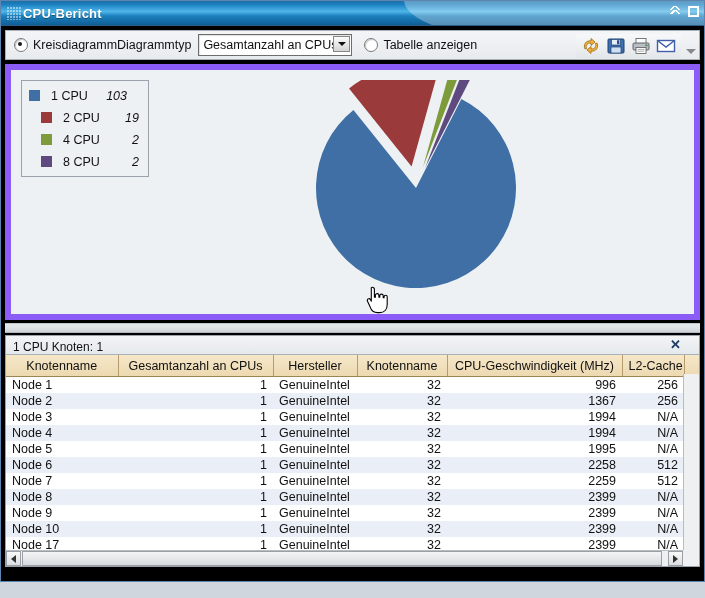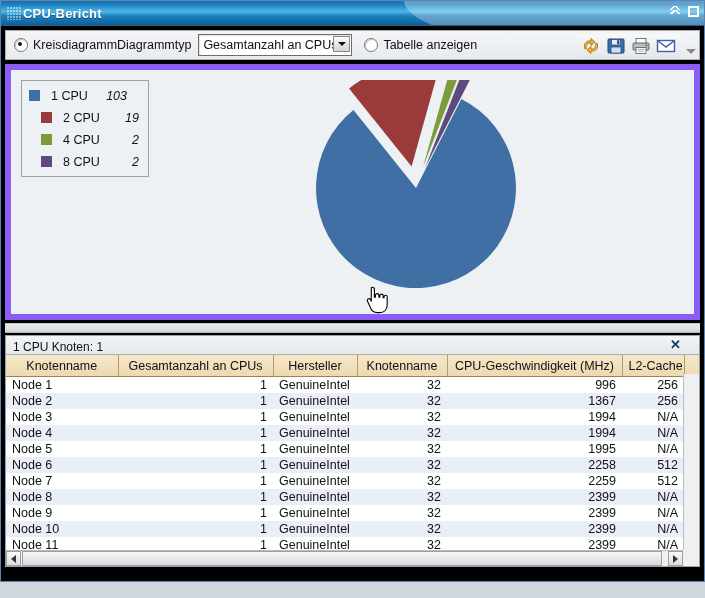--- a/index.html
+++ b/index.html
@@ -600,21 +600,21 @@
             <tr class="even">
               <td class="left">Node 10</td>
               <td class="num">1</td>
               <td class="left">GenuineIntel</td>
               <td class="num">32</td>
               <td class="num">2399</td>
               <td class="num">N/A</td>
               <td class="left">Microsof</td>
             </tr>
             <tr class="odd">
-              <td class="left">Node 11</td>
+              <td class="left">Node 17</td>
               <td class="num">1</td>
               <td class="left">GenuineIntel</td>
               <td class="num">32</td>
               <td class="num">2399</td>
               <td class="num">N/A</td>
               <td class="left">Microsof</td>
             </tr>
             <tr class="even">
               <td class="left">Node 12</td>
               <td class="num">1</td>

